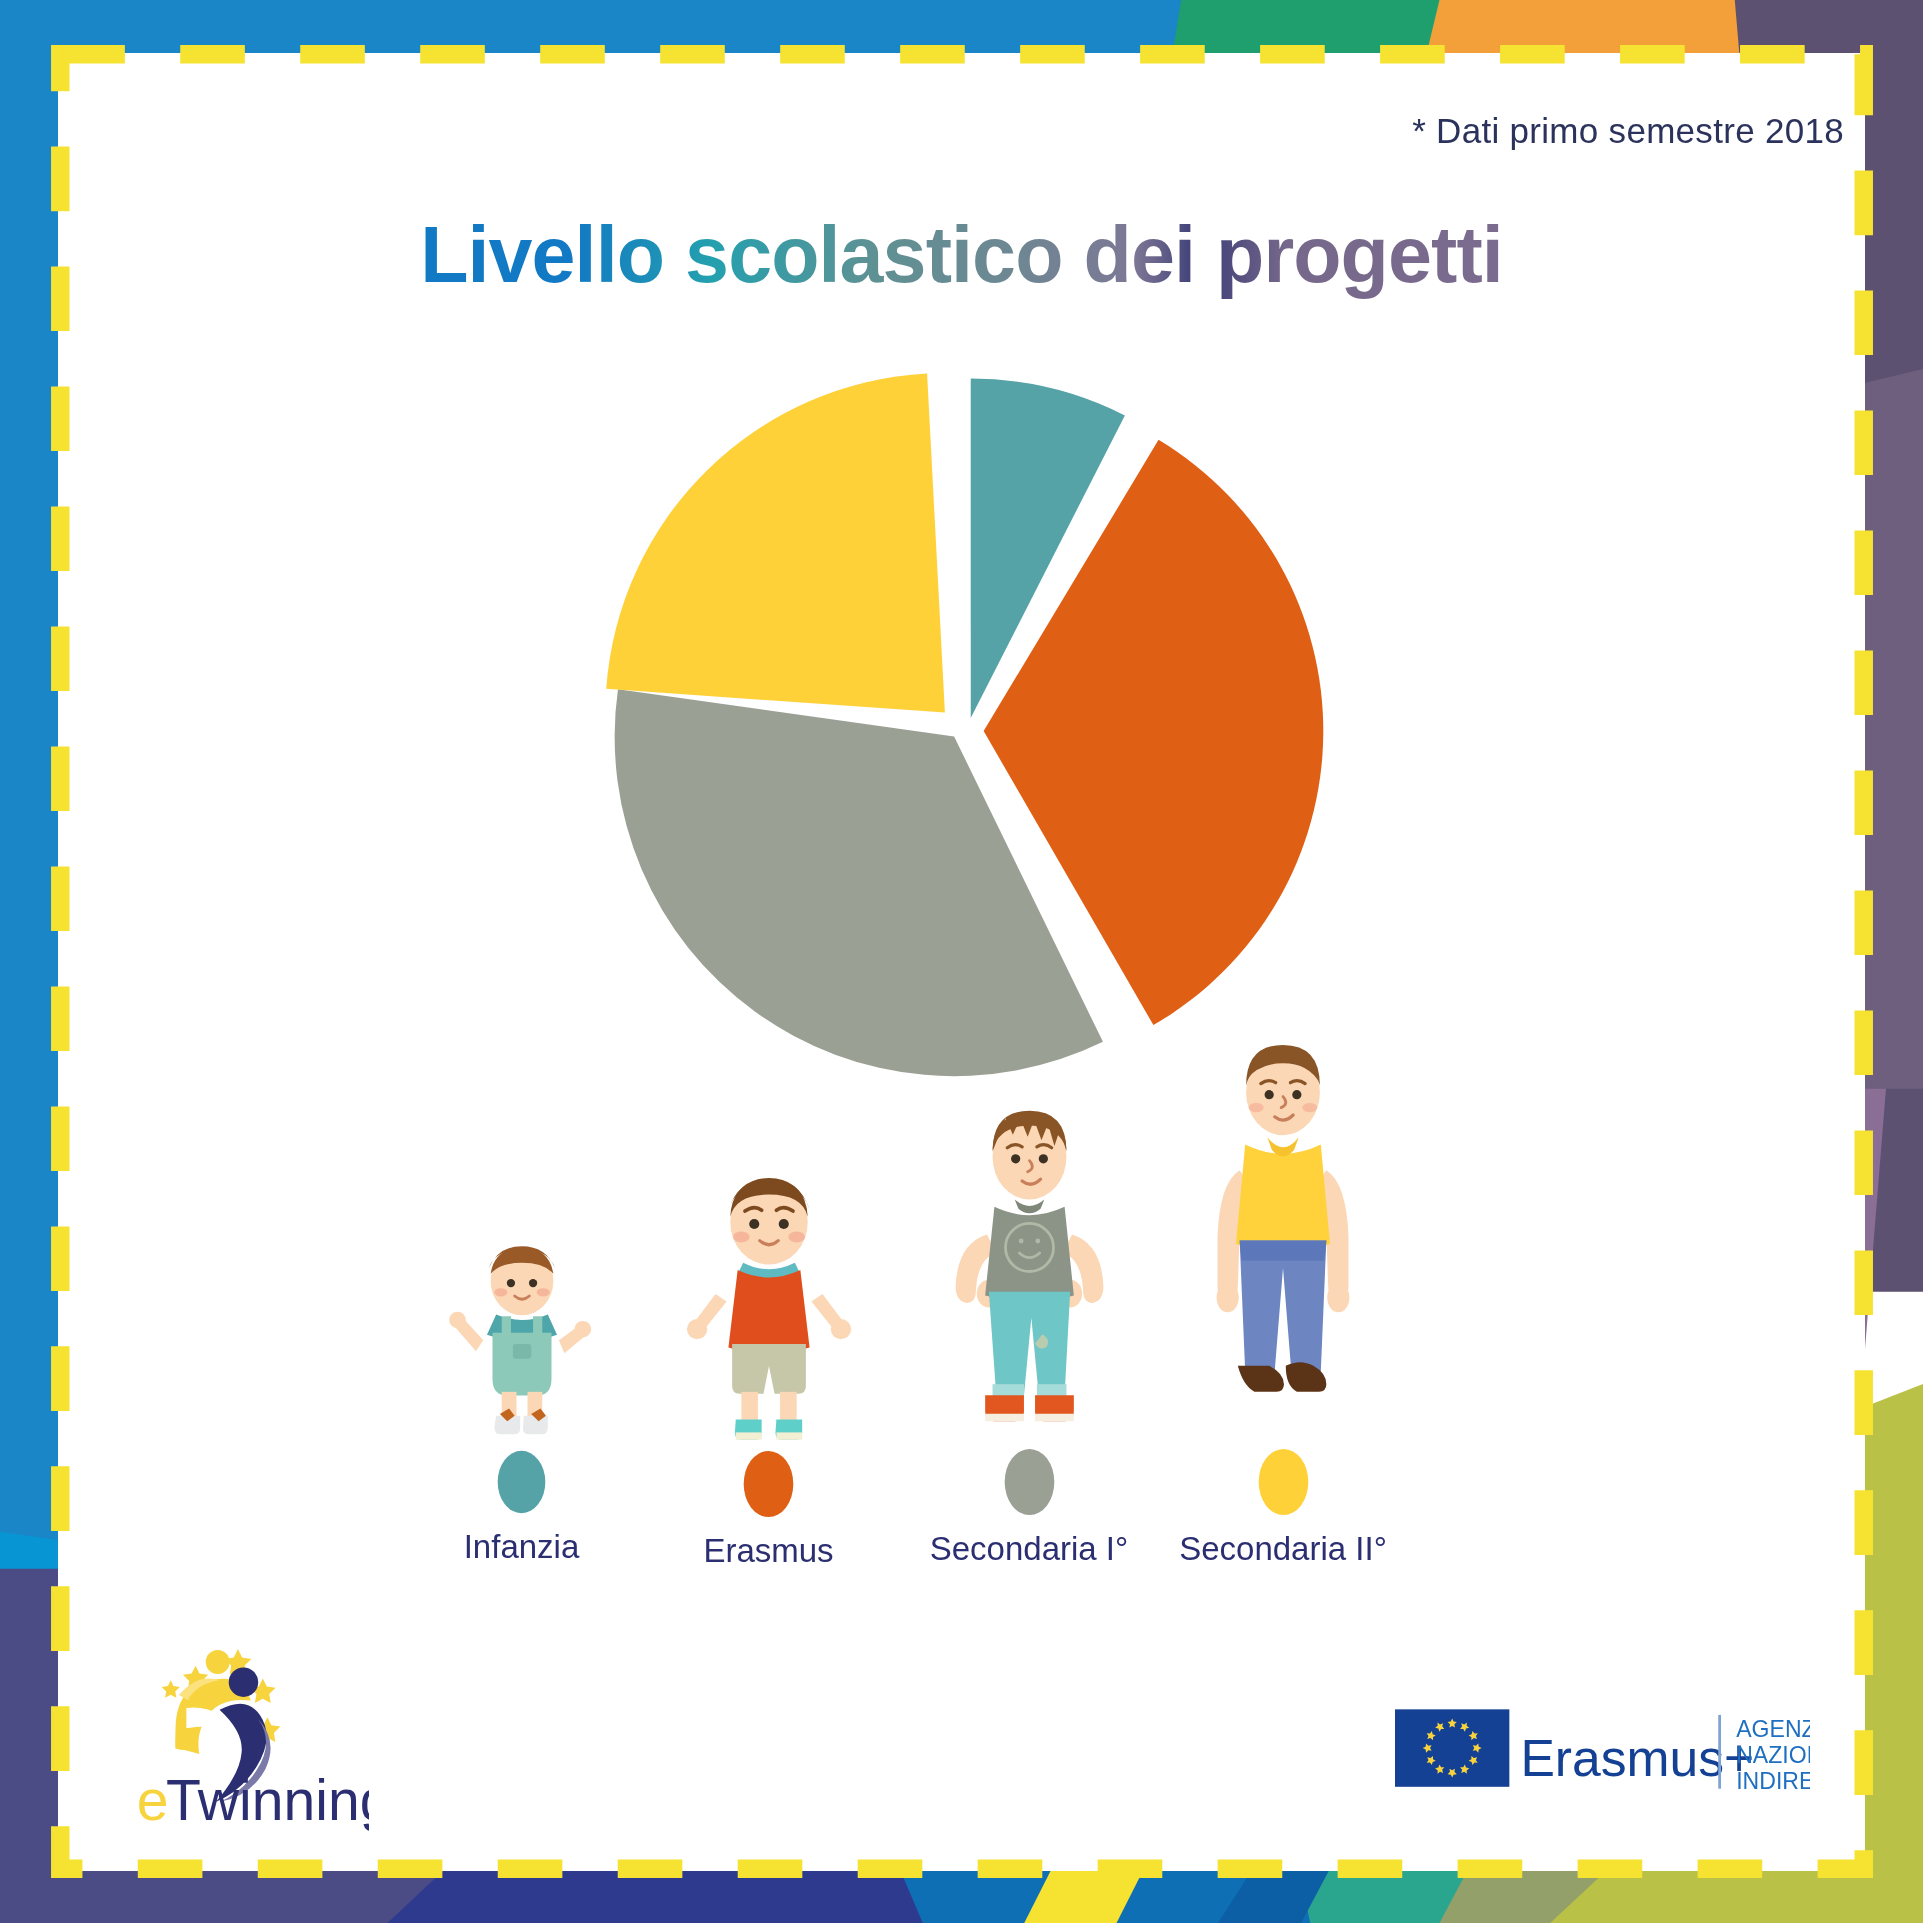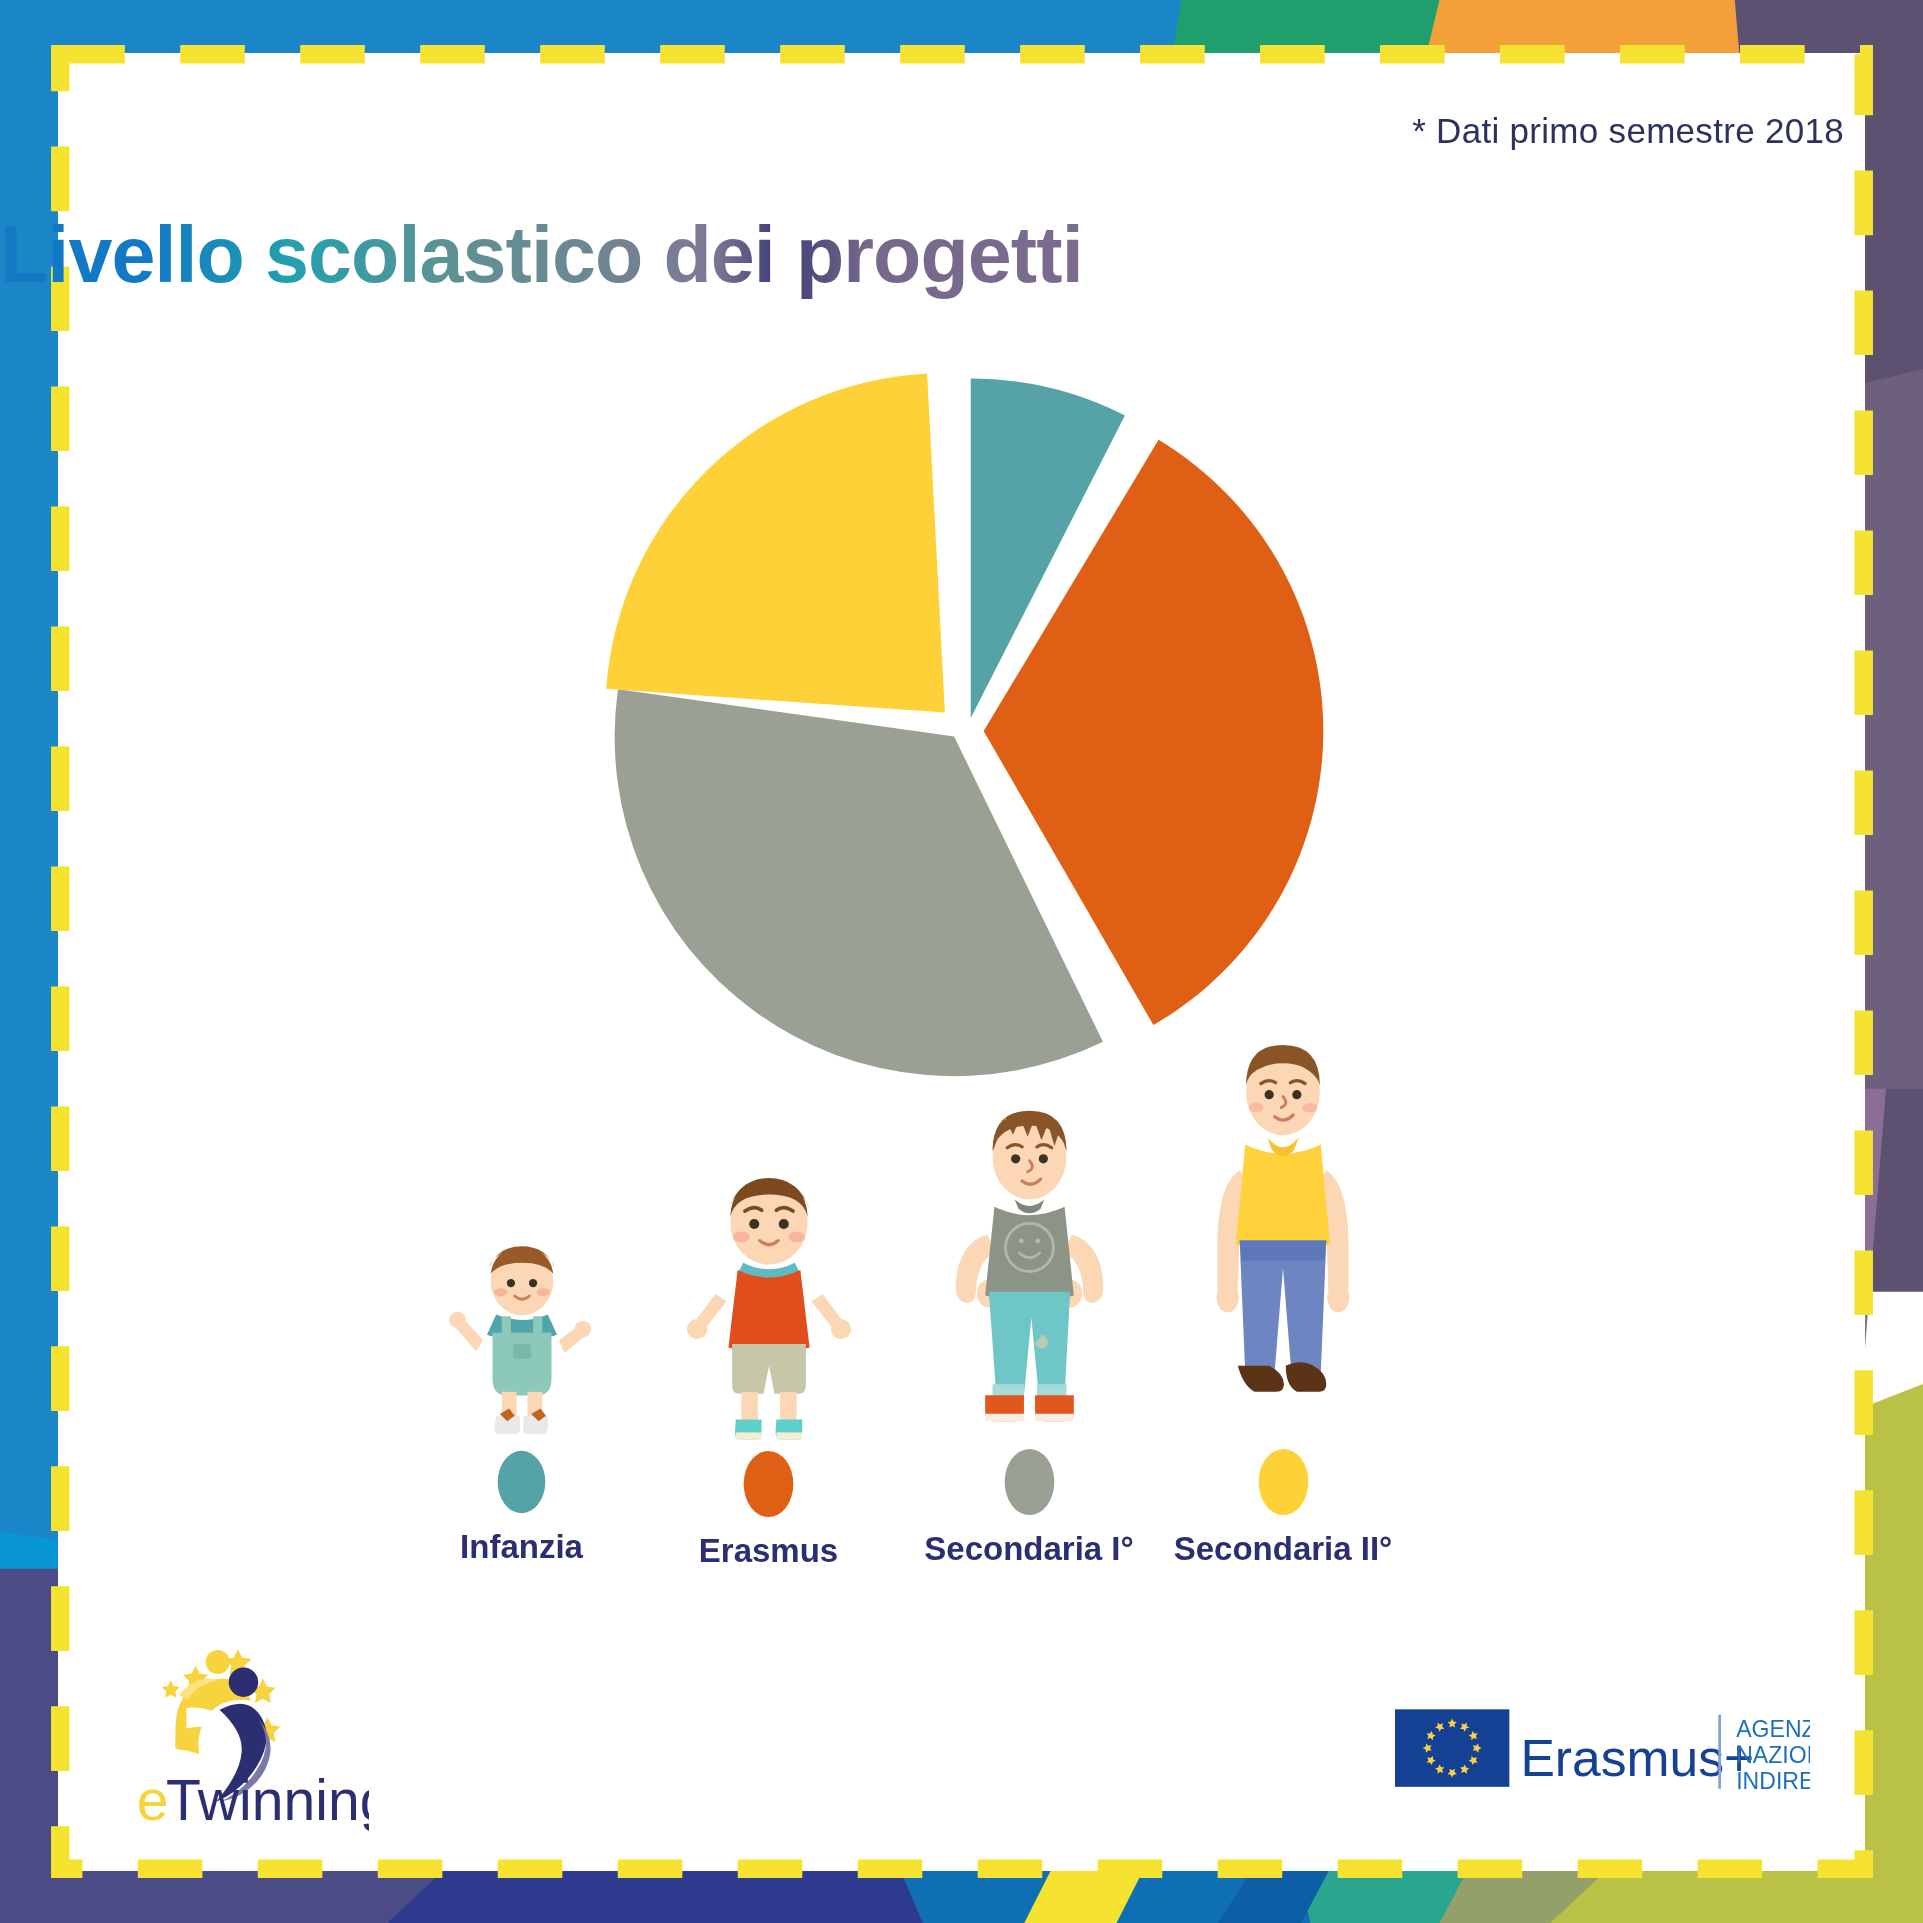--- a/index.html
+++ b/index.html
@@ -40,20 +40,21 @@
     font-size:35px;
     letter-spacing:0.3px;
     color:#2b335c;
     font-family:"Liberation Sans",sans-serif;
     white-space:nowrap;
   }
 
   .title{
     position:absolute;
     left:0;right:0;top:185px;
+    text-align:center;
     font-size:79px;
     font-weight:bold;
     letter-spacing:-0.9px;
     white-space:nowrap;
     margin-top:24px;
   }
   .title .grad{
     background-image:linear-gradient(90deg,
         #1279c4 0%, #1279c4 14%,
         #24a0ae 27%,
@@ -68,21 +69,21 @@
     color:transparent;
     -webkit-text-fill-color:transparent;
   }
 
   .pie-wrap{position:absolute;left:515px;top:360px;width:893px;height:766px;}
 
   .figures{position:absolute;left:397px;top:1089px;width:1135px;height:480px;}
   .fig-col{position:absolute;text-align:center;}
   .dot{margin:0 auto;display:block;}
   .fig-label{
-    font-size:33px;font-weight:bold;color:#2b2f72;
+    font-size:33px;font-weight:normal;color:#2b2f72;
     font-family:"Liberation Sans",sans-serif;
     white-space:nowrap;margin-top:13px;
   }
 
   .etw-logo{position:absolute;left:129px;top:1638px;width:240px;height:198px;}
   .erasmus{position:absolute;left:1395px;top:1698px;width:415px;height:102px;}
 </style>
 </head>
 <body>
 

